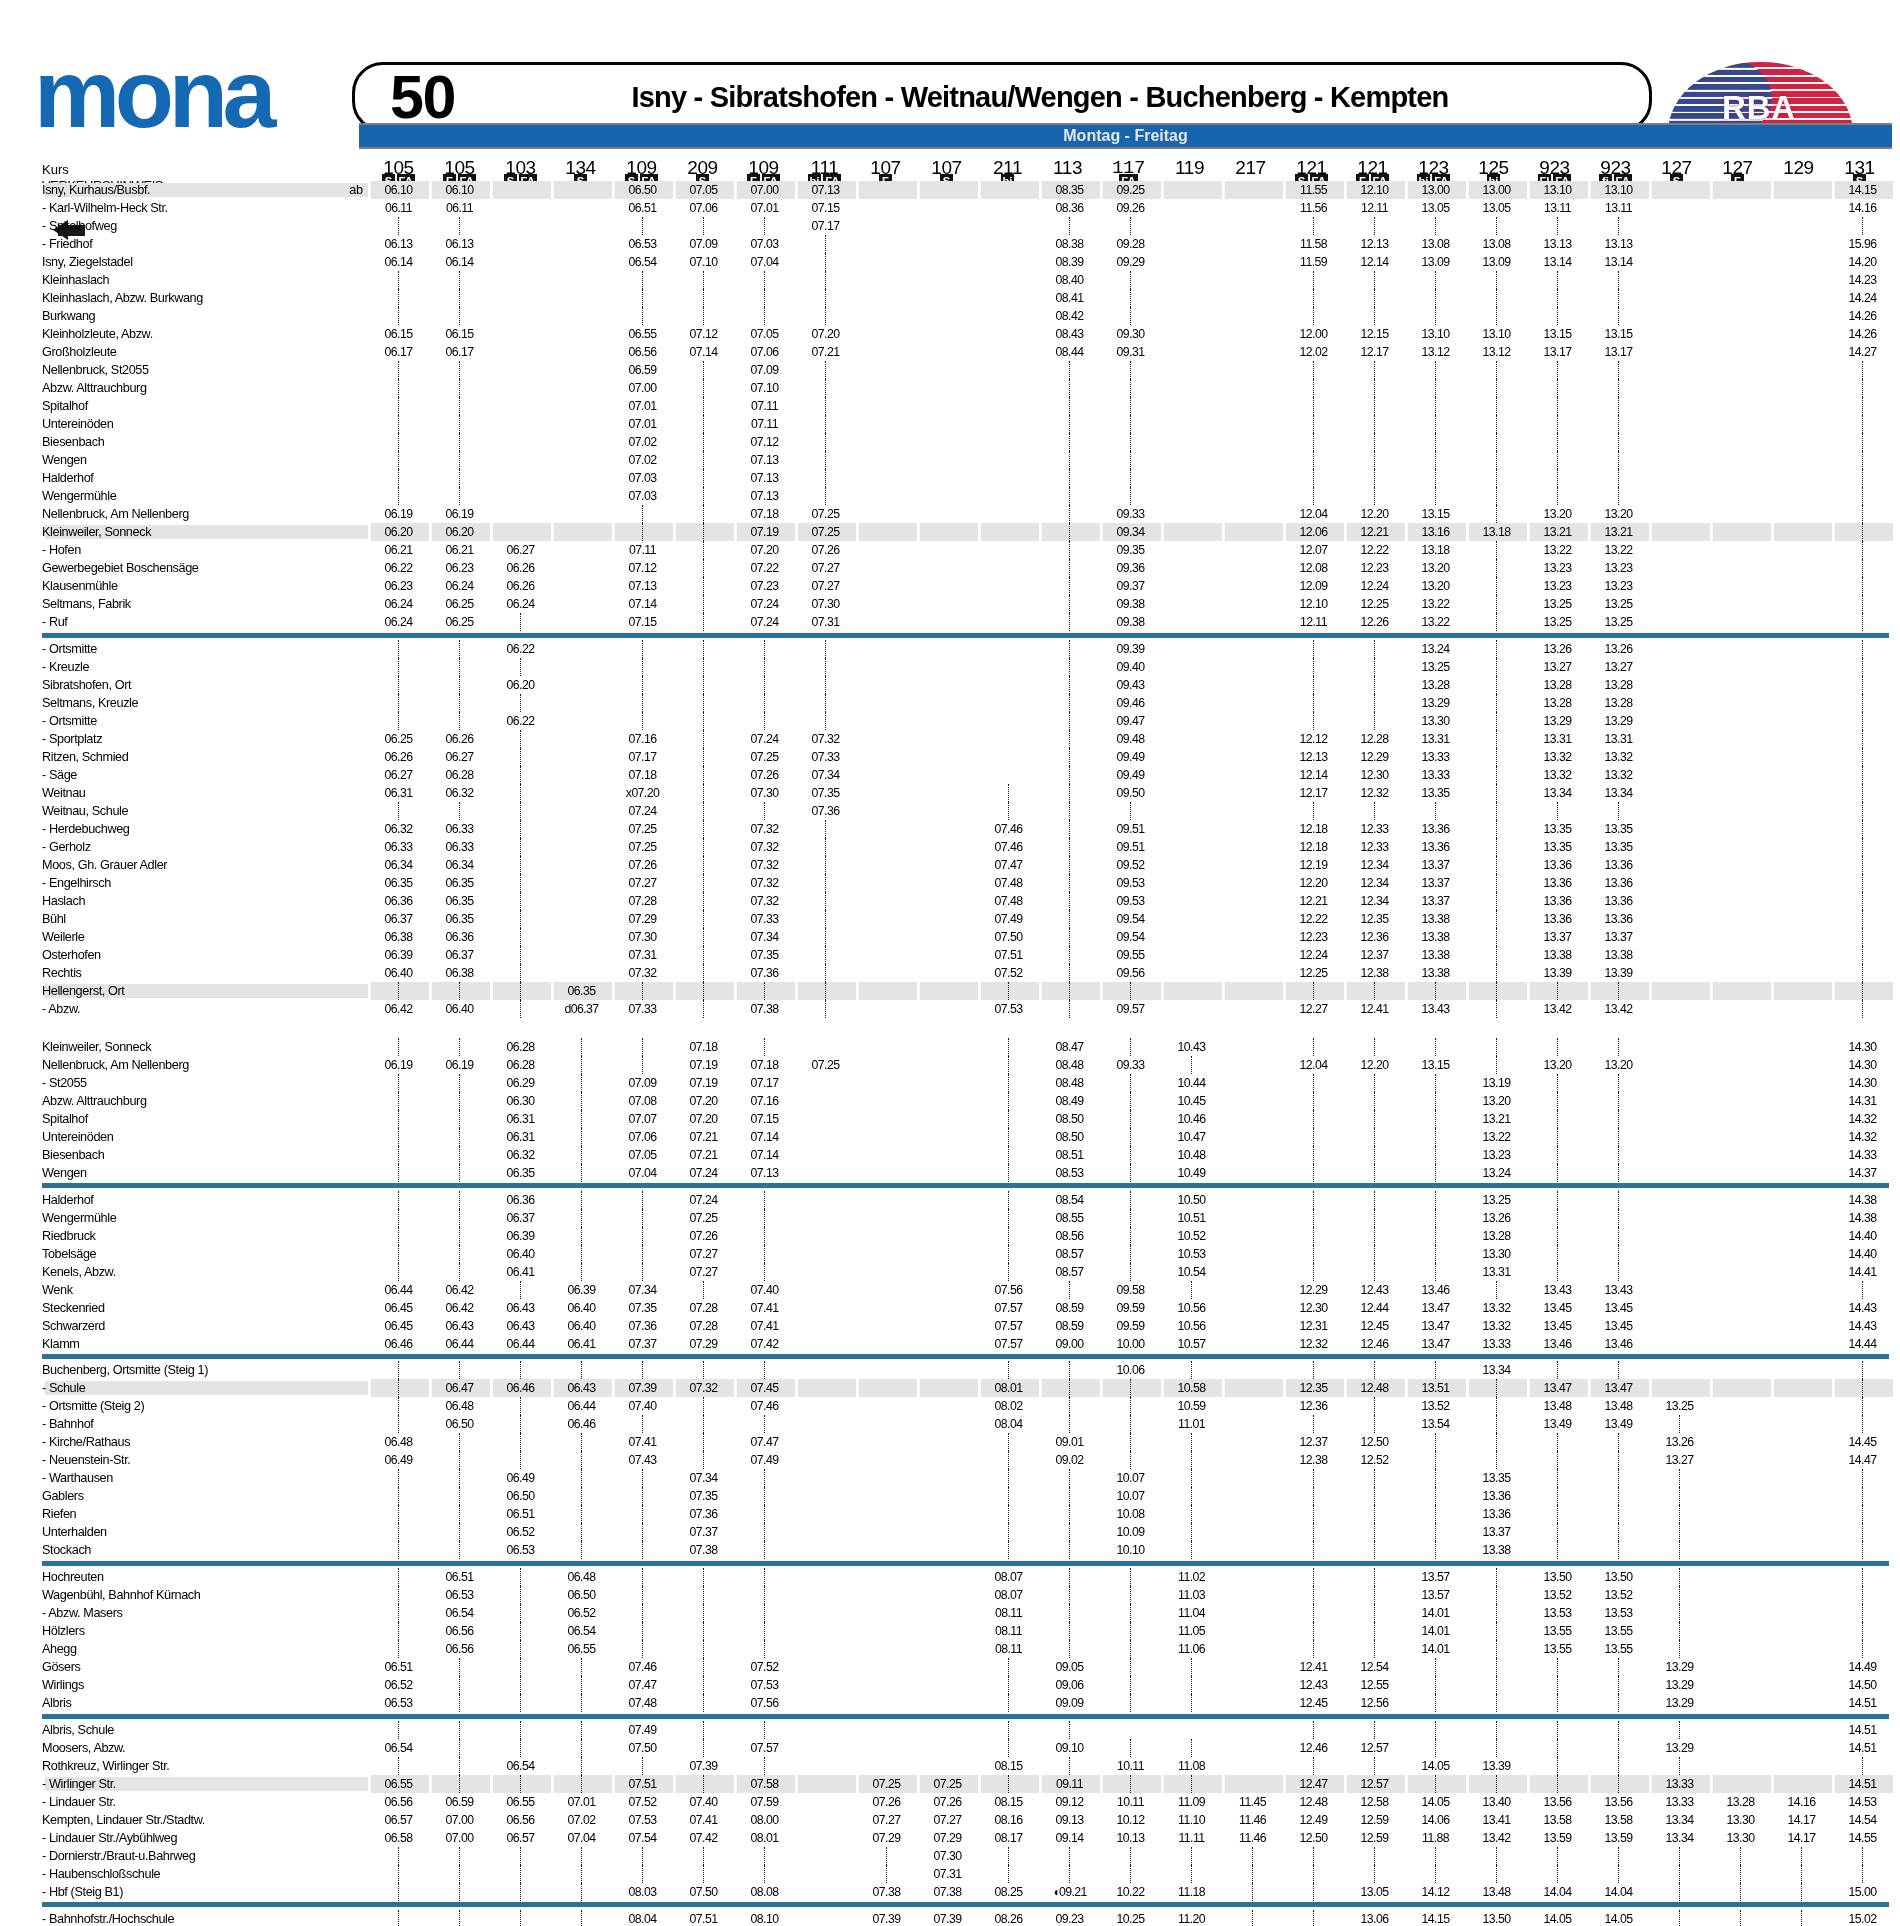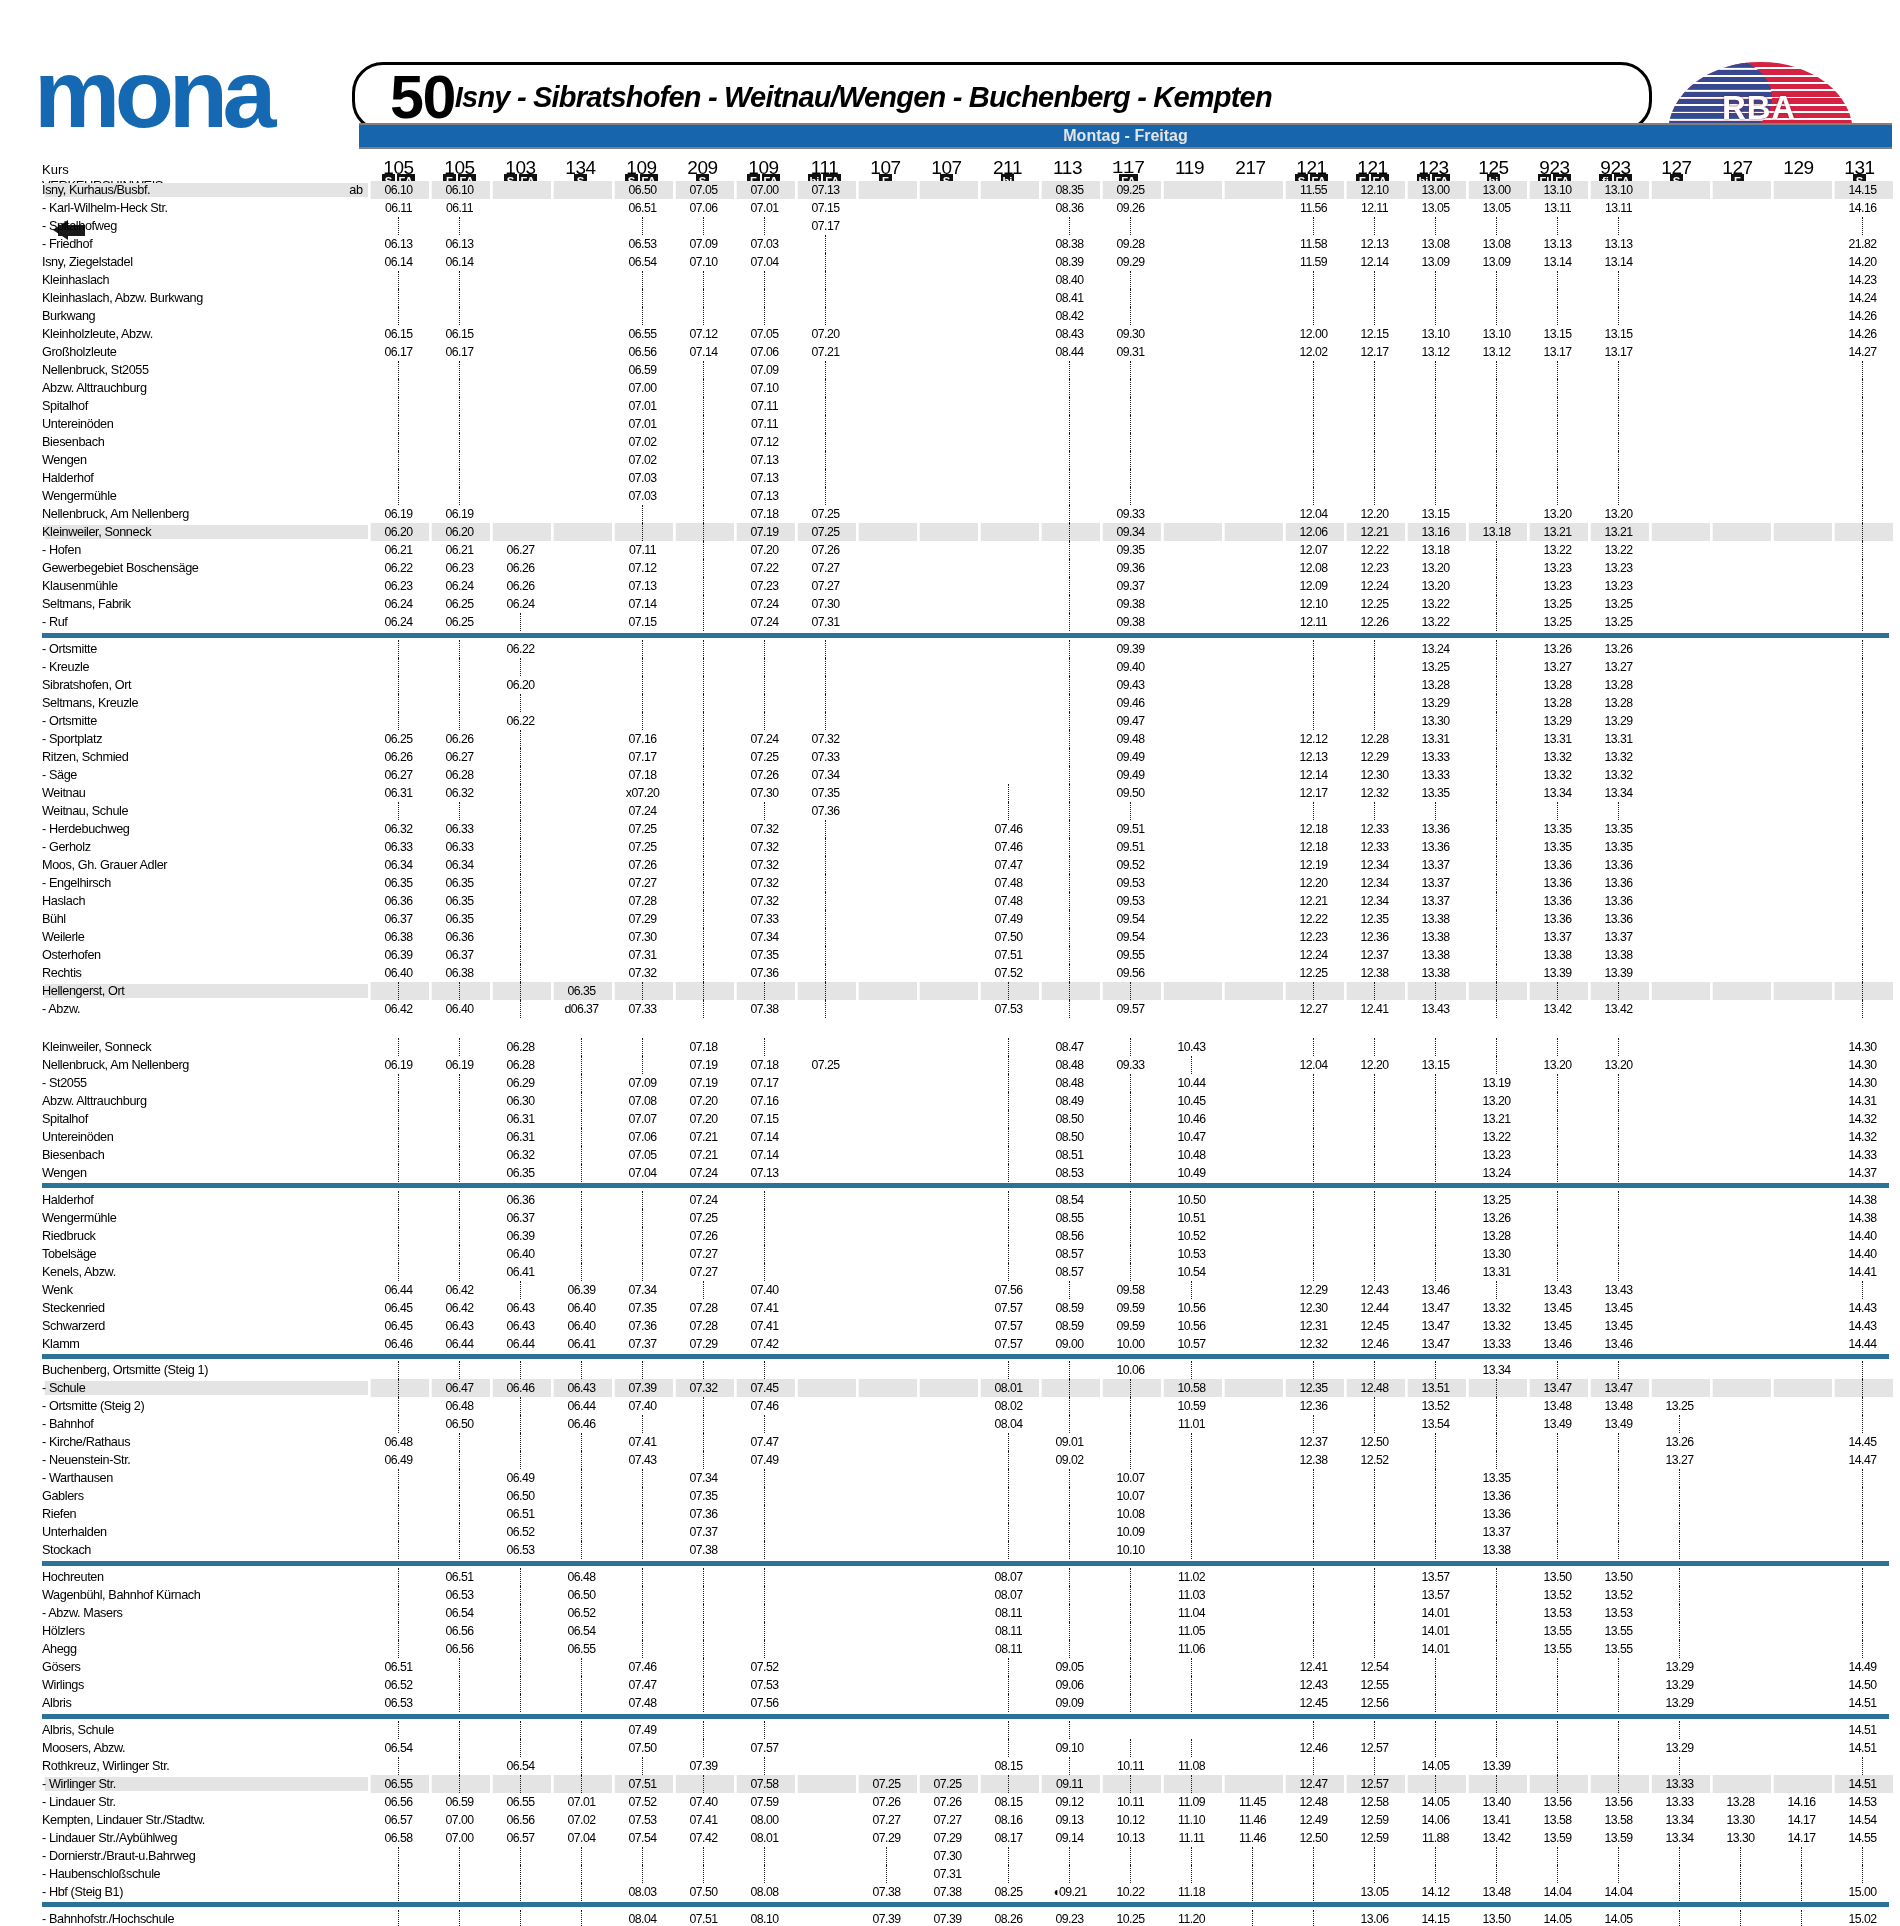--- a/index.html
+++ b/index.html
@@ -5,21 +5,21 @@
   html,body{margin:0;padding:0;background:#fff;}
   body{font-family:"Liberation Sans",sans-serif;color:#000;width:1901px;height:2613px;position:relative;overflow:hidden;}
   .abs{position:absolute;}
   
   #mona{left:34px;top:45px;font-size:97px;font-weight:bold;letter-spacing:-5.4px;color:#1569b3;line-height:1;}
   #back-arrow{left:43px;top:220px;width:46px;height:21.6px;}
   #back-arrow .shaft{position:absolute;left:14.6px;top:5.4px;width:27px;height:10.8px;background:#1a1a1a;}
   #back-arrow .head{position:absolute;left:0;top:0;width:0;height:0;border:10.8px solid transparent;border-right:15.4px solid #1a1a1a;}
   #route-box{left:352px;top:62px;width:1294px;height:64px;border:3.5px solid #000;border-radius:31px;background:#fff;display:flex;align-items:center;}
   #route-number{font-size:61px;font-weight:bold;margin-left:35px;letter-spacing:-1.5px;}
-  #route-title{flex:1;font-size:29px;font-weight:bold;letter-spacing:-0.8px;padding-right:24px;font-style:italic;}
+  #route-title{flex:1;text-align:center;font-size:29px;font-weight:bold;letter-spacing:-0.8px;padding-right:24px;}
   
   #rba{left:1668px;top:62px;width:185px;height:100px;}
   #rba .dome{position:absolute;left:0;top:0;width:185px;height:71px;border-radius:185px 185px 0 0 / 143px 143px 0 0;background:
     repeating-linear-gradient(to bottom,#d52243 0 5.4px,#fff 5.4px 7.3px);overflow:hidden;}
   #rba .dome:before{content:"";position:absolute;left:-11.6px;top:-7px;width:116px;height:85px;border-radius:50%;
     background:repeating-linear-gradient(to bottom,#1c4f9c 0 5.4px,#fff 5.4px 7.3px);opacity:.85;}
   #rba .rba-text{position:absolute;left:54px;top:27px;font-size:33px;font-weight:bold;color:#fff;letter-spacing:0.8px;text-shadow:0 0 2.3px rgba(150,0,30,.8);}
   #rba .caption{position:absolute;left:11.6px;top:76px;font-size:8.5px;color:#d52243;font-weight:bold;white-space:nowrap;}
   
   #day-bar{left:359px;top:123px;width:1533px;height:21.6px;background:#1766ad;border-top:2.3px solid #7f7f7f;border-bottom:2.3px solid #7f7f7f;
@@ -316,21 +316,21 @@
       <div class="cell"></div>
       <div class="cell">11.58</div>
       <div class="cell">12.13</div>
       <div class="cell">13.08</div>
       <div class="cell">13.08</div>
       <div class="cell">13.13</div>
       <div class="cell">13.13</div>
       <div class="cell"></div>
       <div class="cell"></div>
       <div class="cell"></div>
-      <div class="cell">21.82</div>
+      <div class="cell">15.96</div>
     </div>
     <div class="row">
       <div class="name">
         <span>Isny, Ziegelstadel</span>
       </div>
       <div class="cell">06.14</div>
       <div class="cell">06.14</div>
       <div class="cell"></div>
       <div class="cell"></div>
       <div class="cell">06.54</div>

